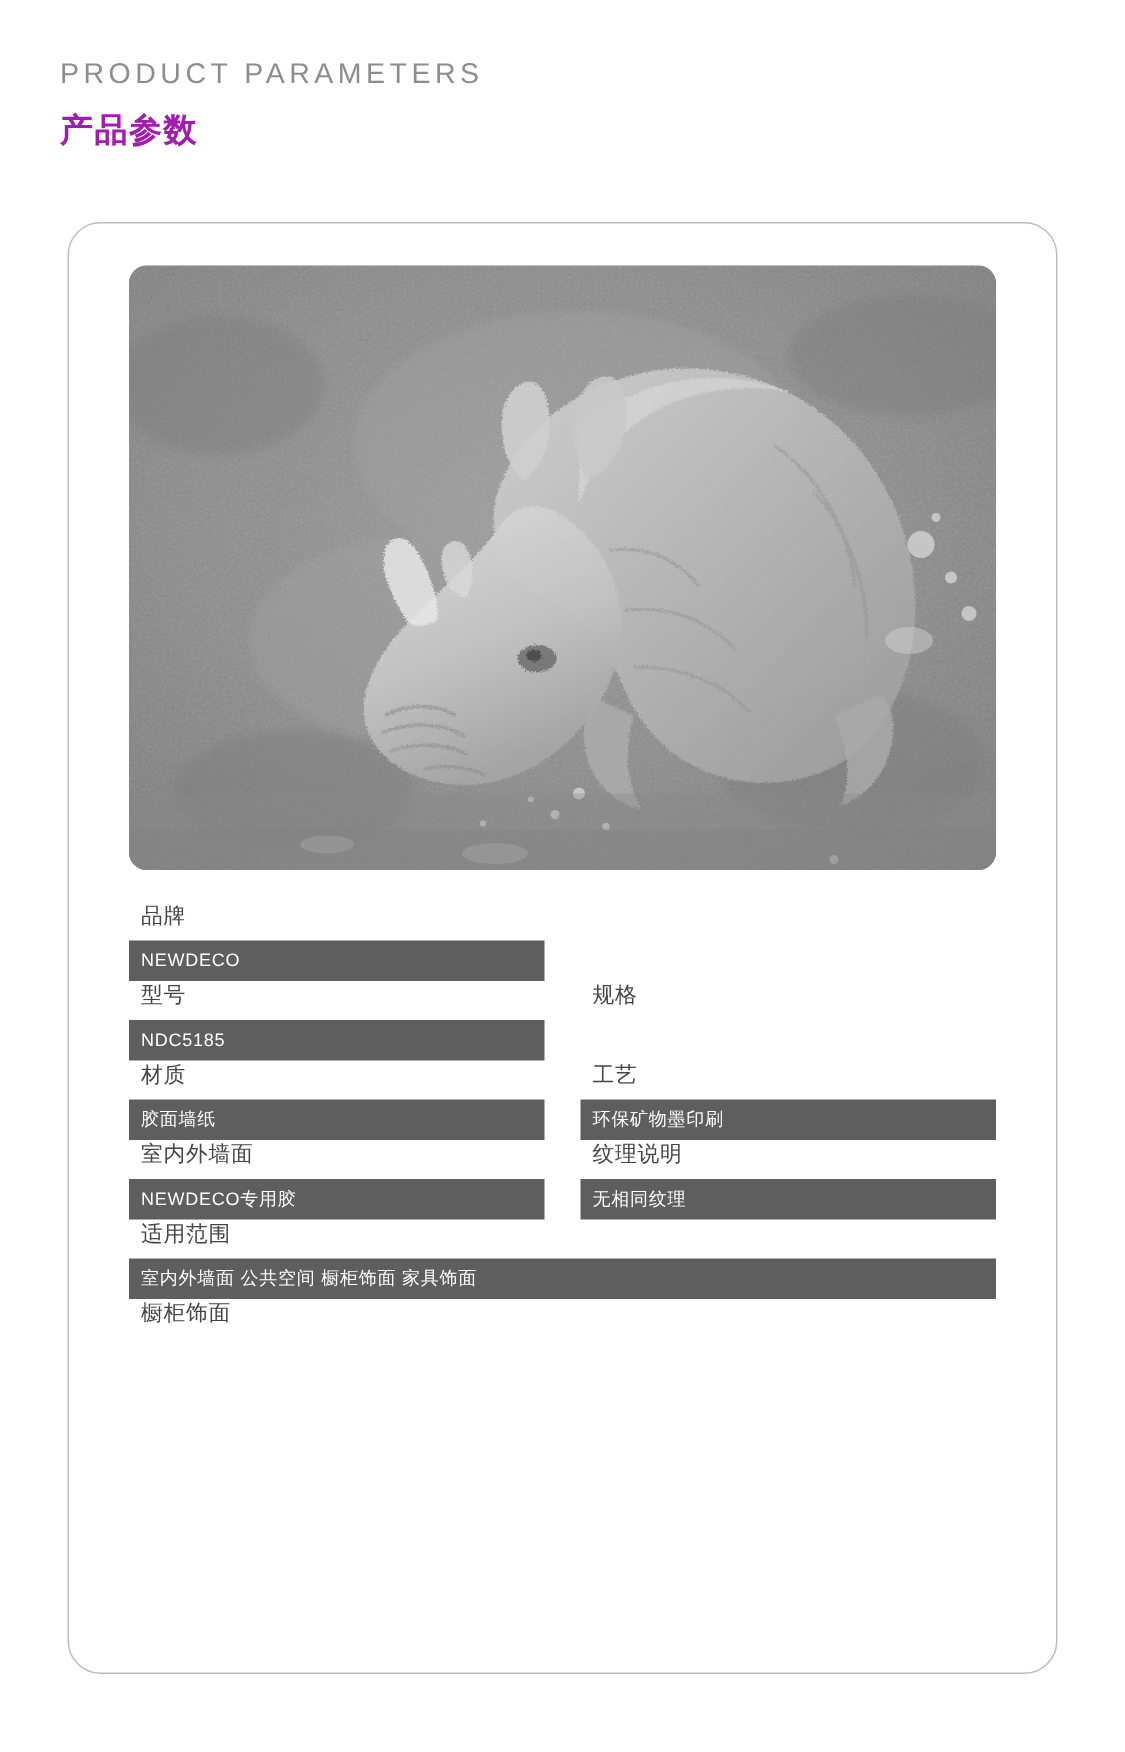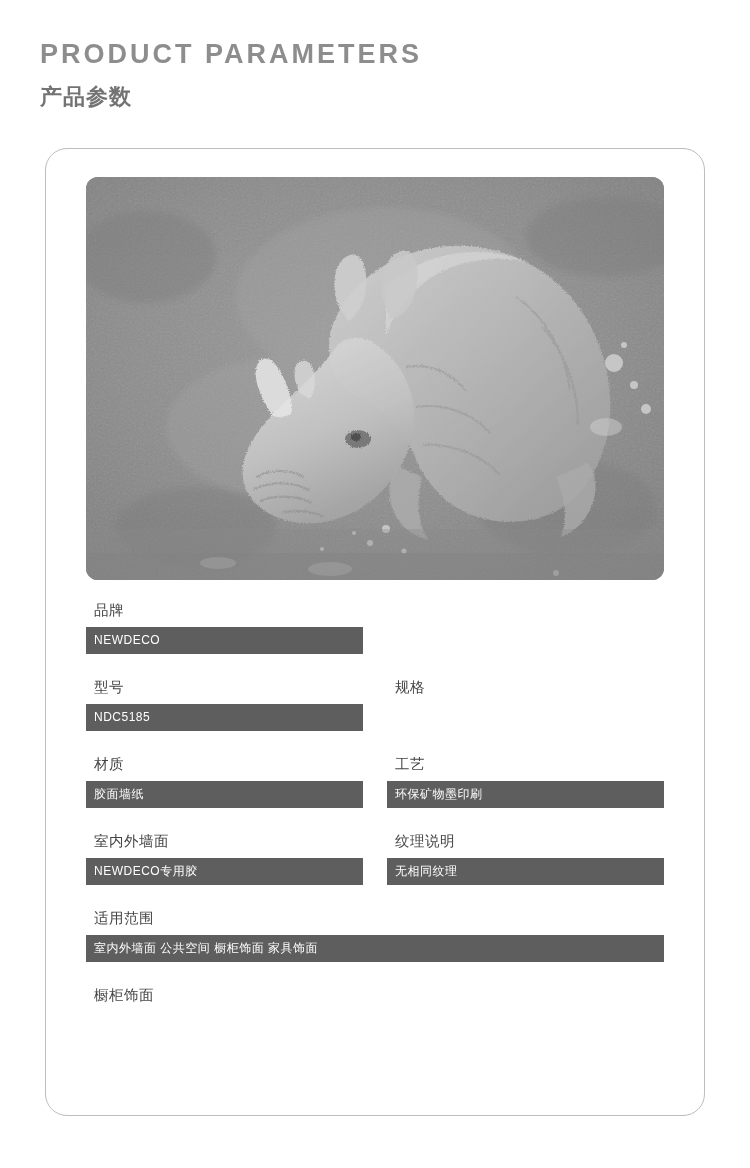--- a/index.html
+++ b/index.html
@@ -18,31 +18,31 @@
     position: relative;
     width: 750px;
     height: 1168px;
     box-sizing: border-box;
   }
   
   .header {
     padding: 38px 0 0 40px;
   }
   .header-en {
-    font-size: 27px;
+    font-size: 19px;
     letter-spacing: 3px;
     color: #8d8d8d;
-    font-weight: 700;
+    font-weight: 400;
     line-height: 1.25;
   }
   .header-cn {
     margin-top: 10px;
     font-size: 22px;
     font-weight: bold;
-    color: #737373;
+    color: #a21caf;
     letter-spacing: 1px;
   }
   
   .card {
     position: absolute;
     left: 45px;
     top: 148px;
     width: 660px;
     height: 968px;
     border: 1px solid #bdbdbd;
@@ -68,21 +68,20 @@
   
   .specs {
     position: absolute;
     left: 40px;
     top: 452px;
     width: 578px;
   }
   .spec-row {
     display: flex;
     justify-content: space-between;
-    margin-bottom: 24px;
   }
   .spec-cell {
     width: 277px;
   }
   .spec-cell.full {
     width: 578px;
   }
   .spec-label {
     font-size: 14.5px;
     color: #454545;

